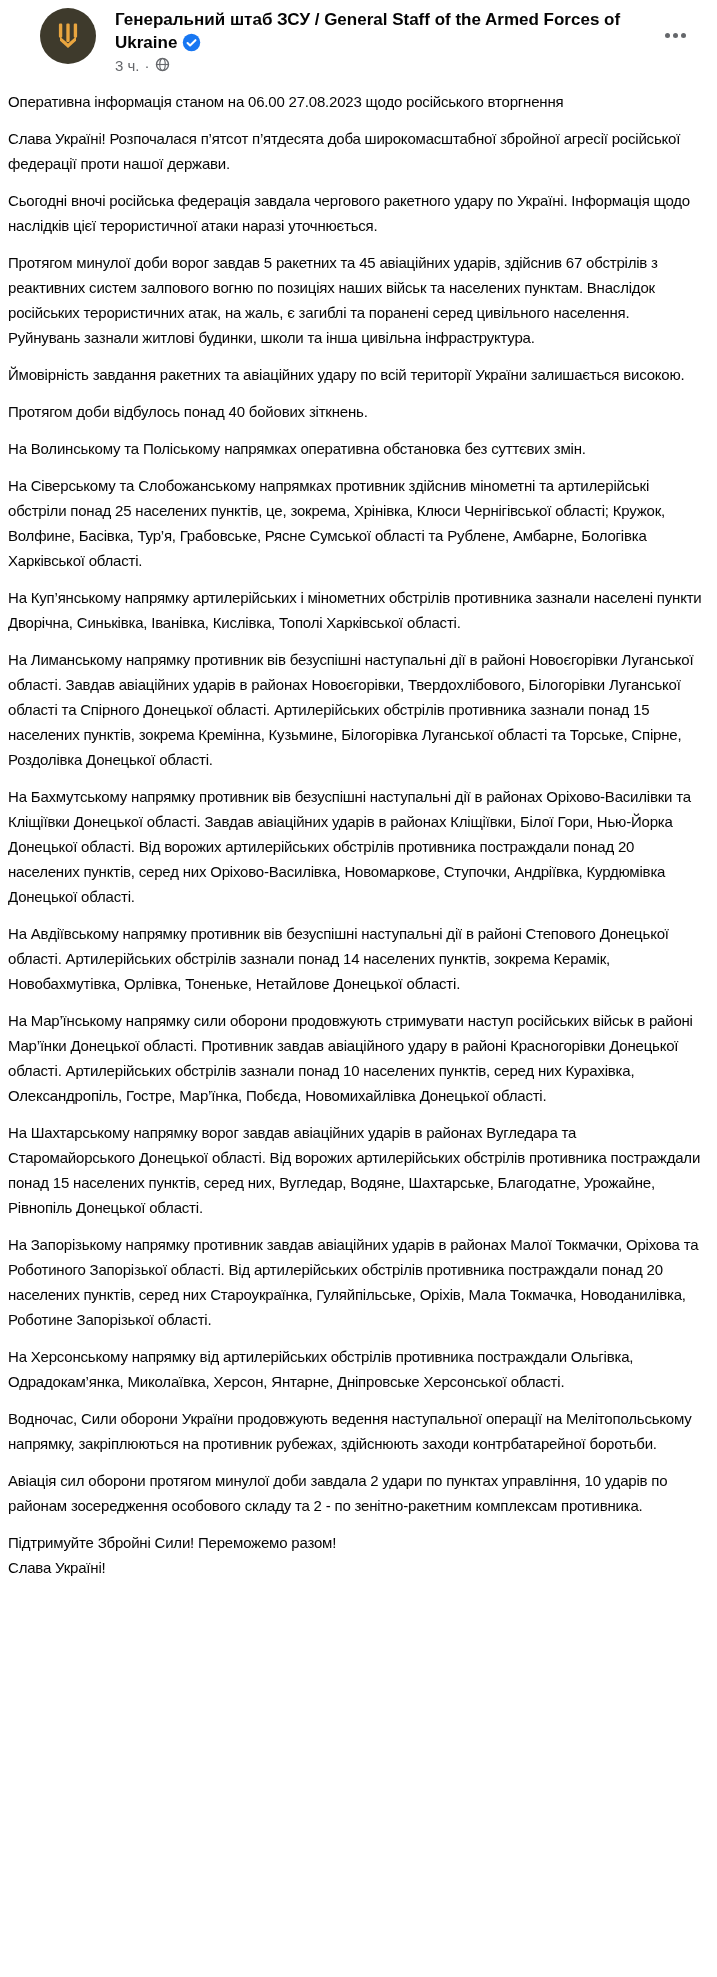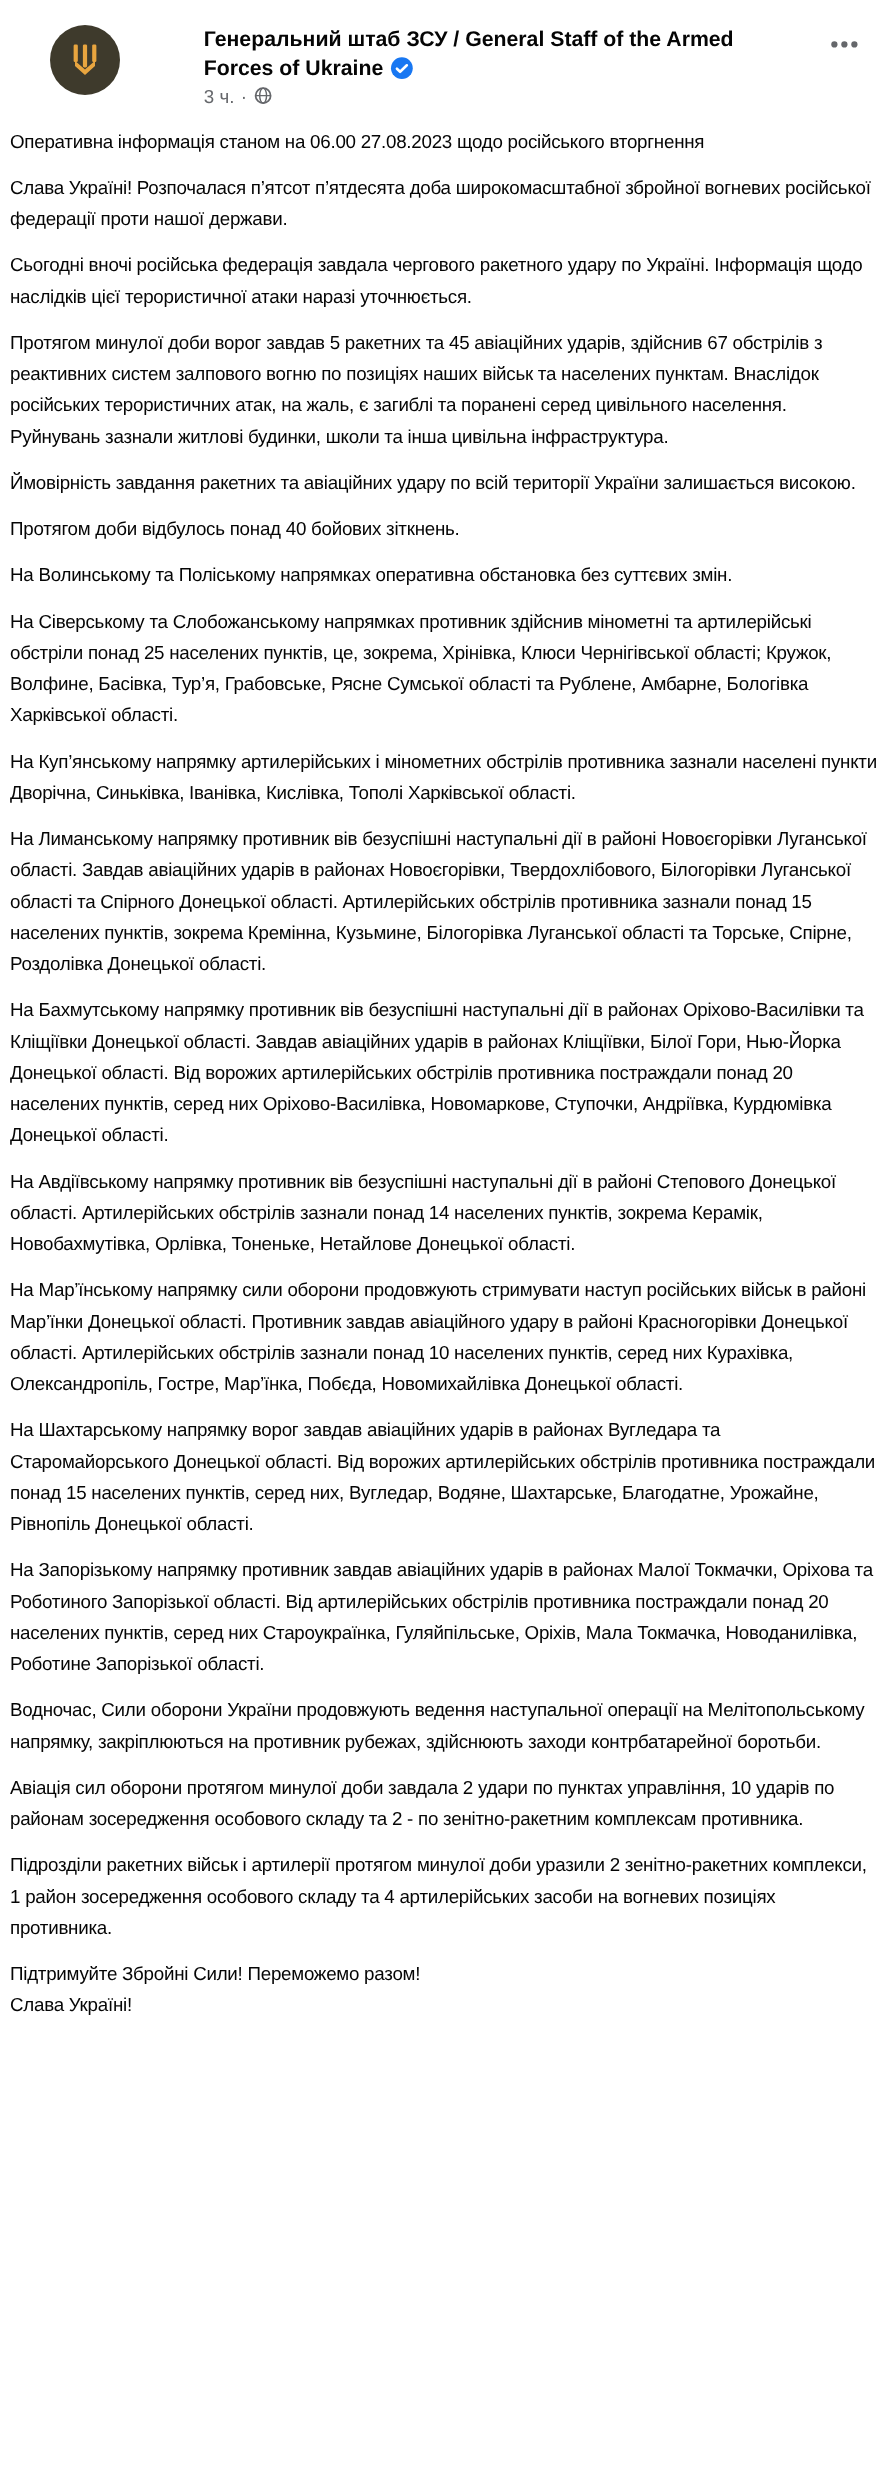--- a/index.html
+++ b/index.html
@@ -7,21 +7,21 @@
   body {
     width: 717px;
     background: var(--bg, #ffffff);
     font-family: "Liberation Sans", sans-serif;
     color: var(--text, #050505);
     -webkit-font-smoothing: antialiased;
   }
   .post-card { width: 717px; background: var(--bg, #ffffff); padding-bottom: 8px; }
 
   
-  .post-header { position: relative; display: flex; align-items: flex-start; padding: 20px 70px 2px 40px; gap: 48px; }
+  .post-header { position: relative; display: flex; align-items: flex-start; padding: 8px 70px 2px 40px; }
   .avatar {
     width: 56px; height: 56px; border-radius: 50%;
     background: var(--avatar-bg, #3e3a2c);
     flex: none; display: flex; align-items: center; justify-content: center;
     cursor: pointer; overflow: hidden;
   }
   .header-text { margin-left: 19px; max-width: 545px; }
   .page-name {
     font-size: 17px; line-height: 23px; font-weight: 700;
     color: var(--text, #050505); cursor: pointer;
@@ -88,34 +88,34 @@
     <button class="more-btn" aria-label="More options">
       <i></i>
         <i></i>
         <i></i>
     </button>
 
   </div>
 
   <div class="post-body">
       <p class="post-paragraph">Оперативна інформація станом на 06.00 27.08.2023 щодо російського вторгнення</p>
-      <p class="post-paragraph">Слава Україні! Розпочалася п’ятсот п’ятдесята доба широкомасштабної збройної вогневих російської федерації проти нашої держави.</p>
+      <p class="post-paragraph">Слава Україні! Розпочалася п’ятсот п’ятдесята доба широкомасштабної збройної агресії російської федерації проти нашої держави.</p>
       <p class="post-paragraph">Сьогодні вночі російська федерація завдала чергового ракетного удару по Україні. Інформація щодо наслідків цієї терористичної атаки наразі уточнюється.</p>
       <p class="post-paragraph">Протягом минулої доби ворог завдав 5 ракетних та 45 авіаційних ударів, здійснив 67 обстрілів з реактивних систем залпового вогню по позиціях наших військ та населених пунктам. Внаслідок російських терористичних атак, на жаль, є загиблі та поранені серед цивільного населення. Руйнувань зазнали житлові будинки, школи та інша цивільна інфраструктура.</p>
       <p class="post-paragraph">Ймовірність завдання ракетних та авіаційних удару по всій території України залишається високою.</p>
       <p class="post-paragraph">Протягом доби відбулось понад 40 бойових зіткнень.</p>
       <p class="post-paragraph">На Волинському та Поліському напрямках оперативна обстановка без суттєвих змін.</p>
       <p class="post-paragraph">На Сіверському та Слобожанському напрямках противник здійснив мінометні та артилерійські обстріли понад 25 населених пунктів, це, зокрема, Хрінівка, Клюси Чернігівської області; Кружок, Волфине, Басівка, Тур’я, Грабовське, Рясне Сумської області та Рублене, Амбарне, Бологівка Харківської області.</p>
       <p class="post-paragraph">На Куп’янському напрямку артилерійських і мінометних обстрілів противника зазнали населені пункти Дворічна, Синьківка, Іванівка, Кислівка, Тополі Харківської області.</p>
       <p class="post-paragraph">На Лиманському напрямку противник вів безуспішні наступальні дії в районі Новоєгорівки Луганської області. Завдав авіаційних ударів в районах Новоєгорівки, Твердохлібового, Білогорівки Луганської області та Спірного Донецької області. Артилерійських обстрілів противника зазнали понад 15 населених пунктів, зокрема Кремінна, Кузьмине, Білогорівка Луганської області та Торське, Спірне, Роздолівка Донецької області.</p>
       <p class="post-paragraph">На Бахмутському напрямку противник вів безуспішні наступальні дії в районах Оріхово-Василівки та Кліщіївки Донецької області. Завдав авіаційних ударів в районах Кліщіївки, Білої Гори, Нью-Йорка Донецької області. Від ворожих артилерійських обстрілів противника постраждали понад 20 населених пунктів, серед них Оріхово-Василівка, Новомаркове, Ступочки, Андріївка, Курдюмівка Донецької області.</p>
       <p class="post-paragraph">На Авдіївському напрямку противник вів безуспішні наступальні дії в районі Степового Донецької області. Артилерійських обстрілів зазнали понад 14 населених пунктів, зокрема Керамік, Новобахмутівка, Орлівка, Тоненьке, Нетайлове Донецької області.</p>
       <p class="post-paragraph">На Мар’їнському напрямку сили оборони продовжують стримувати наступ російських військ в районі Мар’їнки Донецької області. Противник завдав авіаційного удару в районі Красногорівки Донецької області. Артилерійських обстрілів зазнали понад 10 населених пунктів, серед них Курахівка, Олександропіль, Гостре, Мар’їнка, Побєда, Новомихайлівка Донецької області.</p>
       <p class="post-paragraph">На Шахтарському напрямку ворог завдав авіаційних ударів в районах Вугледара та Старомайорського Донецької області. Від ворожих артилерійських обстрілів противника постраждали понад 15 населених пунктів, серед них, Вугледар, Водяне, Шахтарське, Благодатне, Урожайне, Рівнопіль Донецької області.</p>
       <p class="post-paragraph">На Запорізькому напрямку противник завдав авіаційних ударів в районах Малої Токмачки, Оріхова та Роботиного Запорізької області. Від артилерійських обстрілів противника постраждали понад 20 населених пунктів, серед них Староукраїнка, Гуляйпільське, Оріхів, Мала Токмачка, Новоданилівка, Роботине Запорізької області.</p>
+      <p class="post-paragraph">На Херсонському напрямку від артилерійських обстрілів  противника постраждали Ольгівка, Одрадокам’янка, Миколаївка, Херсон, Янтарне, Дніпровське Херсонської області.</p>
       <p class="post-paragraph">Водночас, Сили оборони України продовжують ведення наступальної операції на Мелітопольському напрямку, закріплюються на противник рубежах, здійснюють заходи контрбатарейної боротьби.</p>
       <p class="post-paragraph">Авіація сил оборони протягом минулої доби завдала 2 удари по пунктах управління, 10 ударів по районам зосередження особового складу та 2 - по зенітно-ракетним комплексам противника.</p>
-      <p class="post-paragraph">Підрозділи ракетних військ і артилерії протягом минулої доби уразили  2 зенітно-ракетних комплекси, 1 район зосередження особового складу та 4 артилерійських засоби на вогневих позиціях противника.</p>
       <p class="post-paragraph">Підтримуйте Збройні Сили! Переможемо разом!
 Слава Україні!</p>
     </div>
 
 </div>
 
 </body></html>

